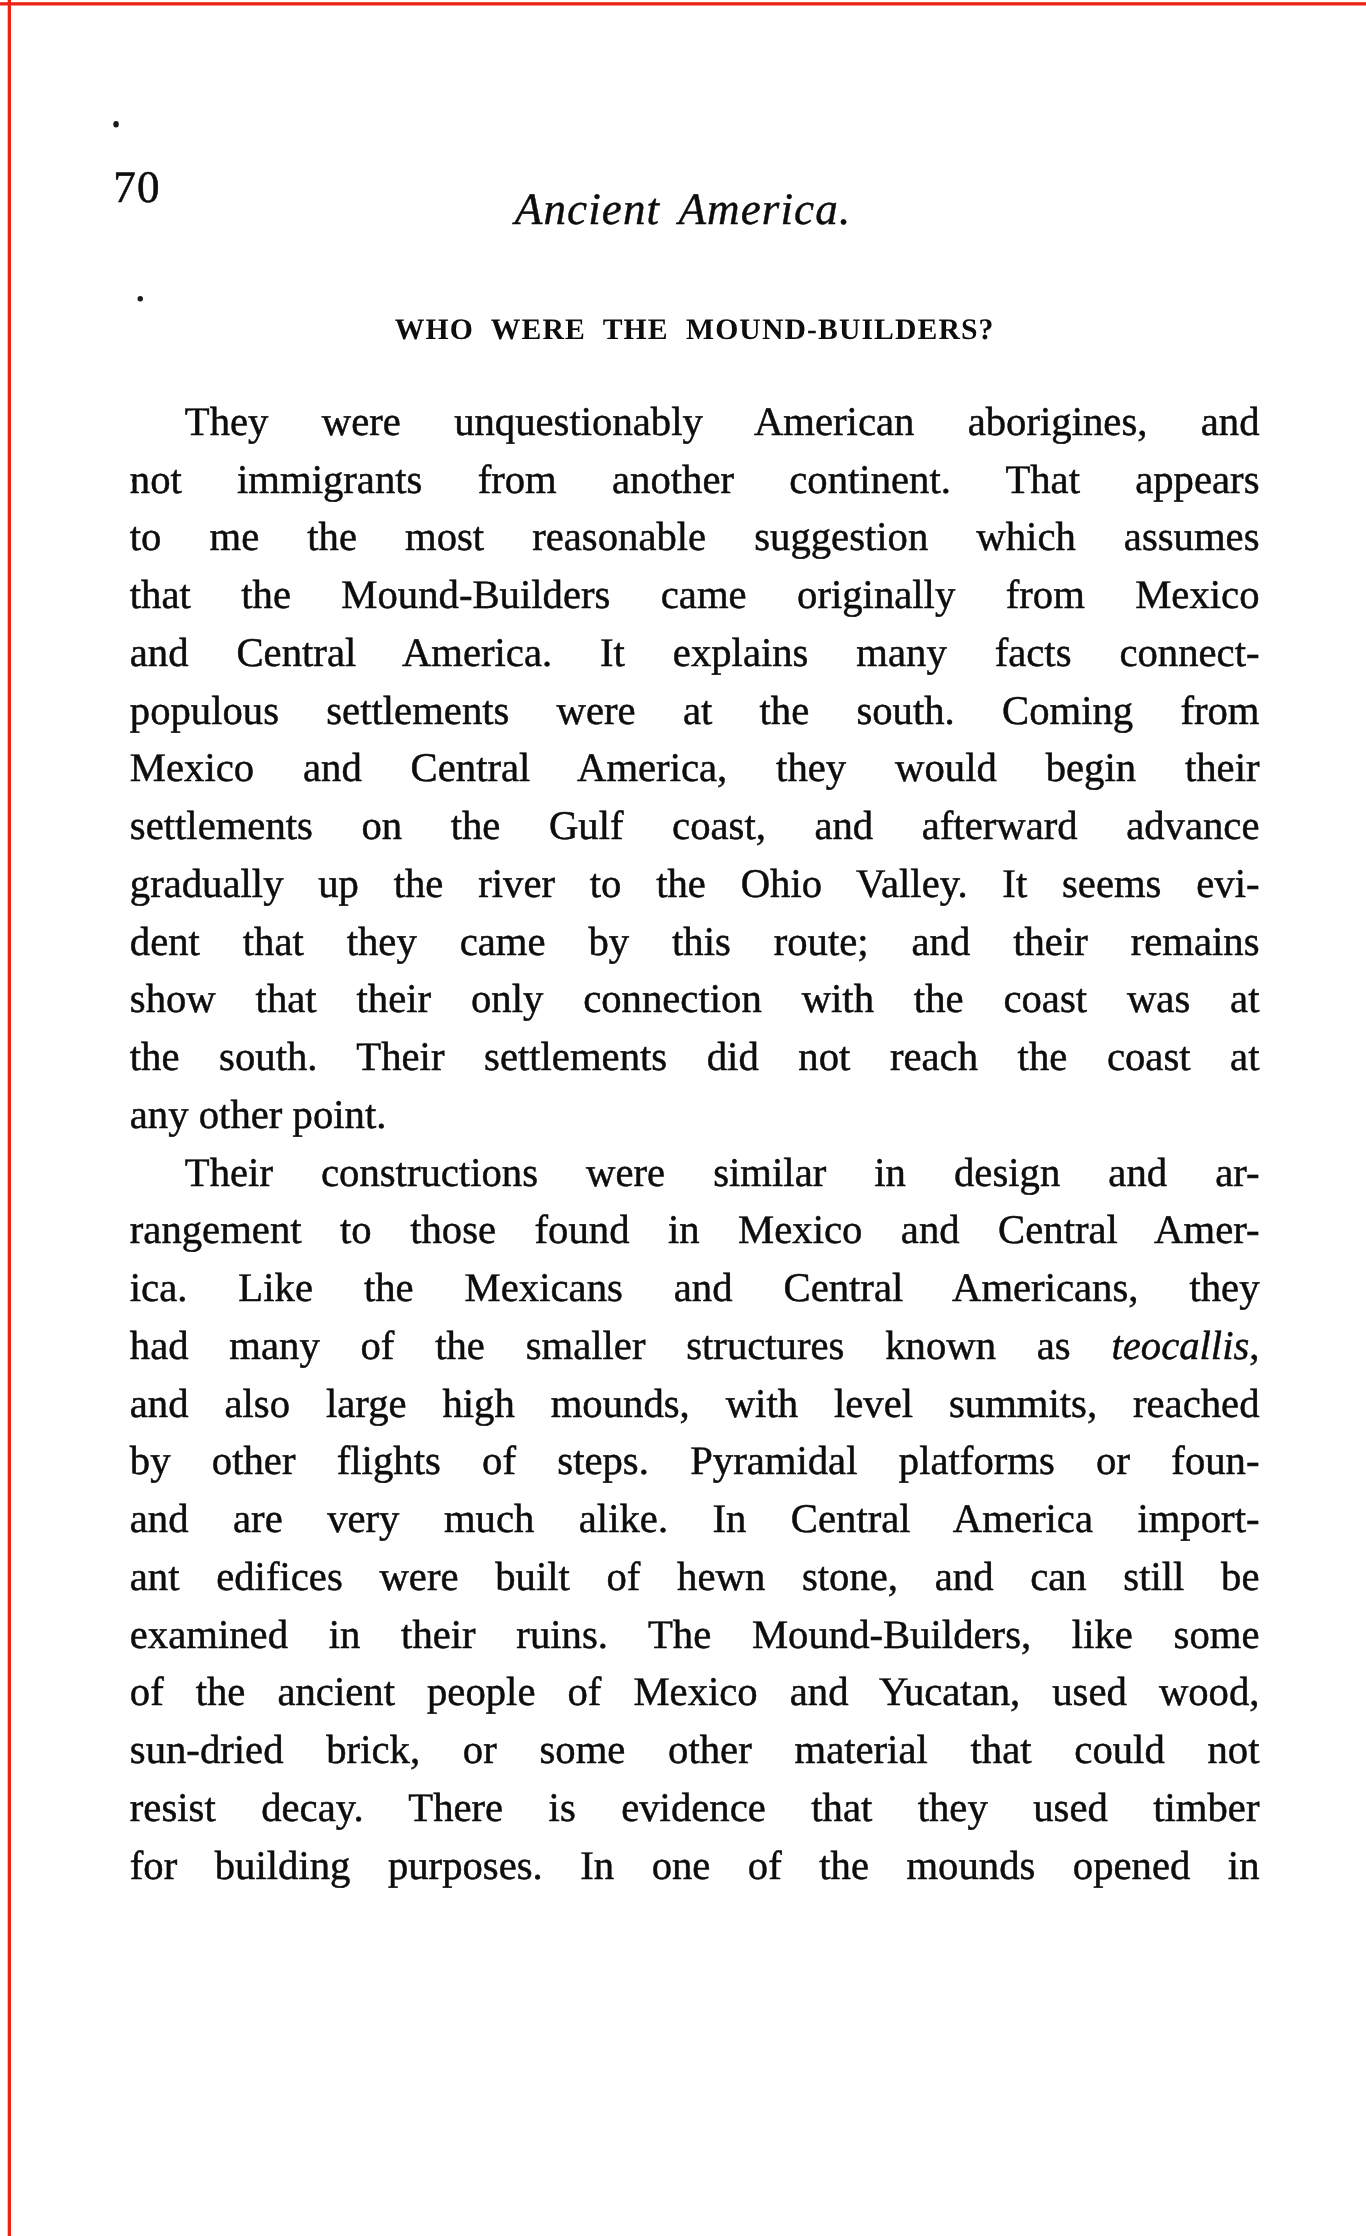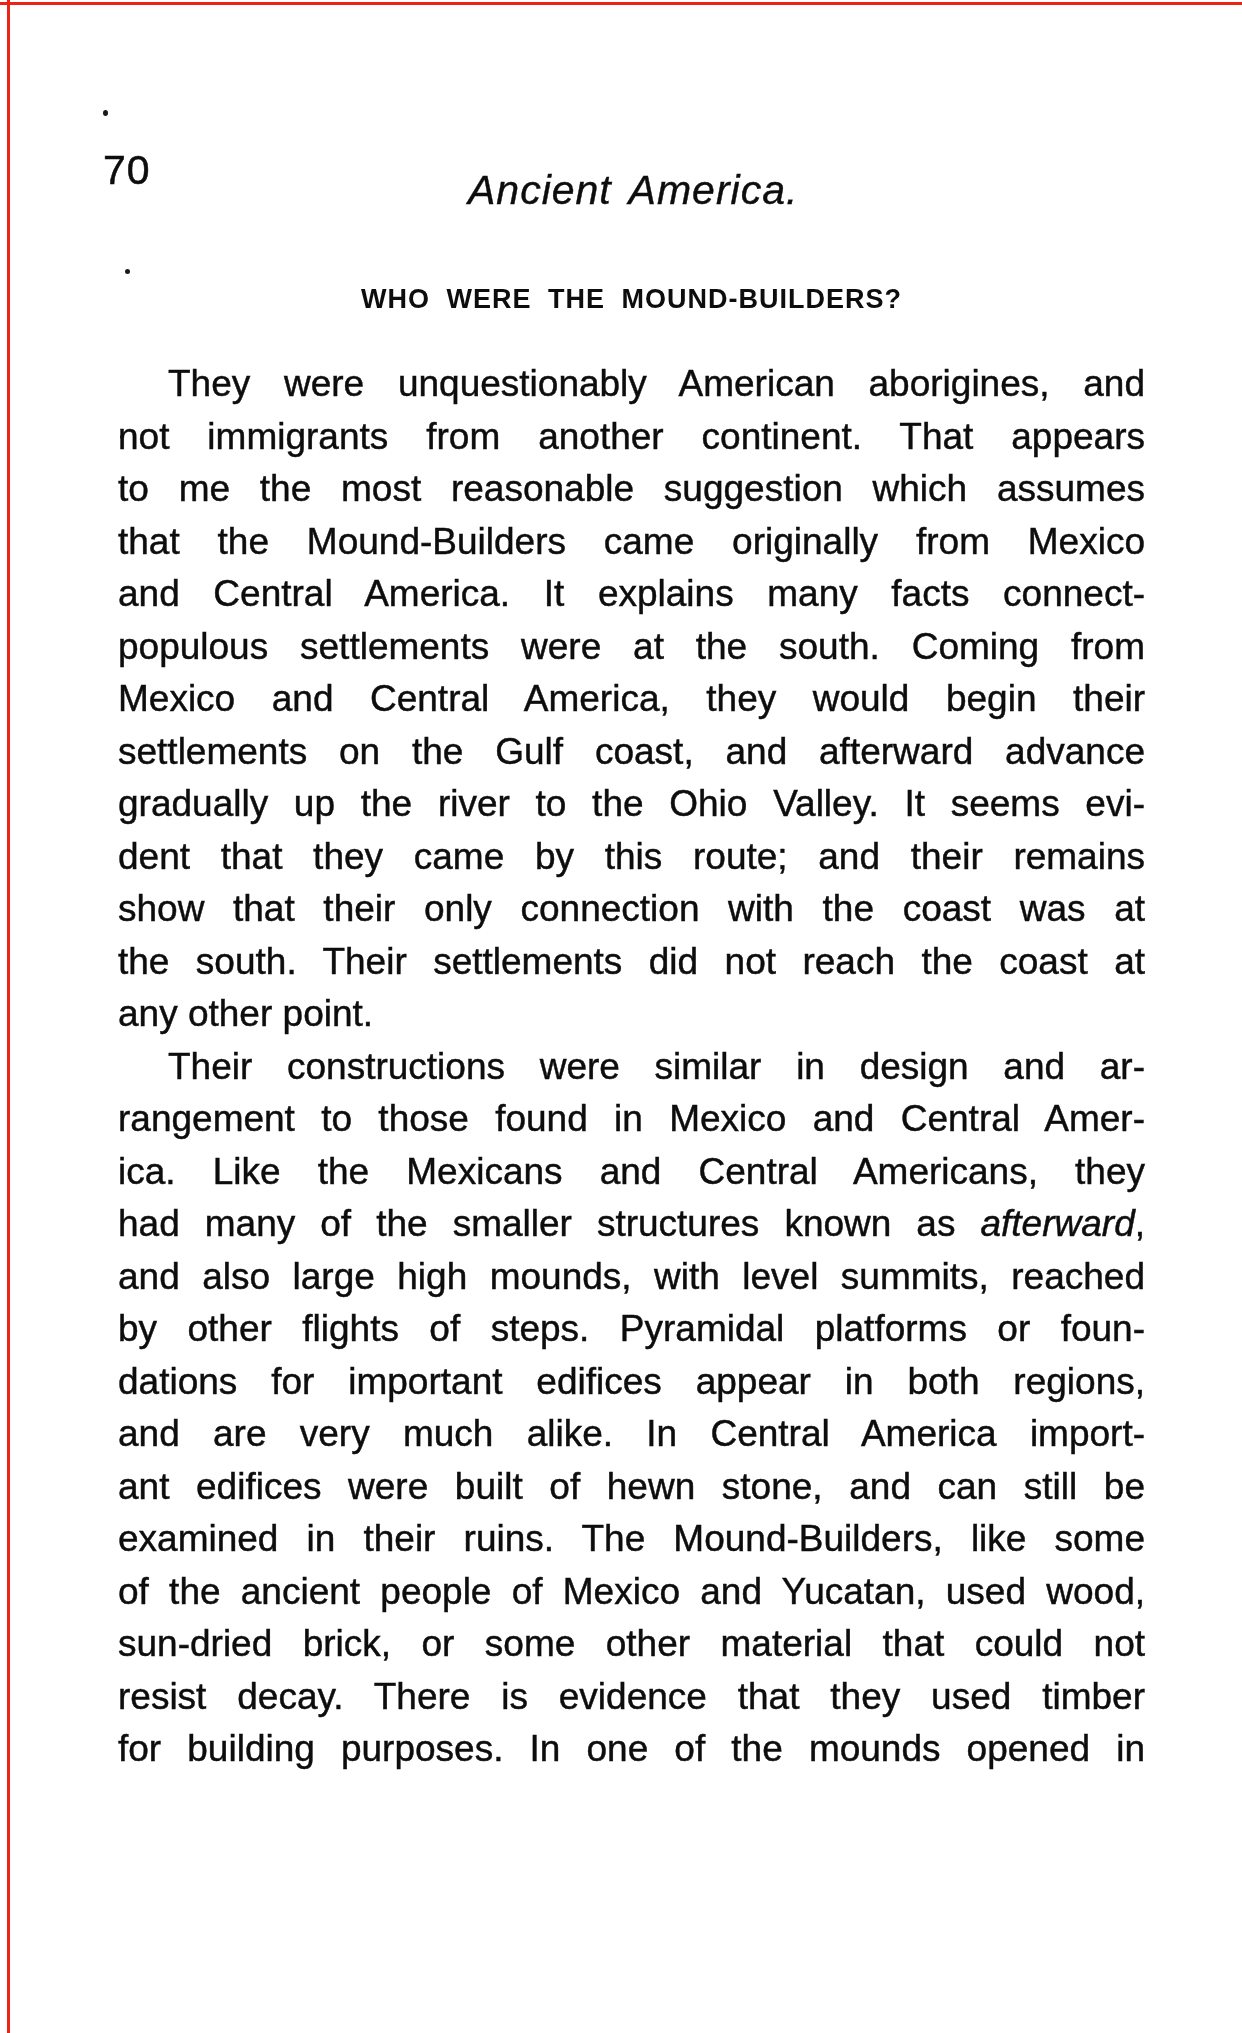--- a/index.html
+++ b/index.html
@@ -3,21 +3,21 @@
 <meta charset="utf-8">
 <style>
   html, body { margin: 0; padding: 0; }
   body { background: #ffffff; }
   #page {
     position: relative;
     width: 1242px;
     height: 2033px;
     background: #ffffff;
     overflow: hidden;
-    font-family: Liberation Sans, sans-serif;
+    font-family: Liberation Serif, serif;
     color: #0d0d0d;
   }
   
   #edge-top  { position: absolute; left: 0; top: 2px;  width: 1242px; height: 3px; }
   #edge-left { position: absolute; left: 7px; top: 0;  width: 3px;  height: 2033px; }
 
   
   .speck { position: absolute; background: #1a1a1a; border-radius: 50%; }
   #speck-1 { left: 103px; top: 110px; width: 5px; height: 6px; }
   #speck-2 { left: 125px; top: 269px; width: 5px; height: 5px; }
@@ -83,24 +83,23 @@
       <div class="line">Mexico and Central America, they would begin their</div>
       <div class="line">settlements on the Gulf coast, and afterward advance</div>
       <div class="line">gradually up the river to the Ohio Valley.  It seems evi-</div>
       <div class="line">dent that they came by this route; and their remains</div>
       <div class="line">show that their only connection with the coast was at</div>
       <div class="line">the south.  Their settlements did not reach the coast at</div>
       <div class="line nj">any other point.</div>
       <div class="line indent">Their constructions were similar in design and ar-</div>
       <div class="line">rangement to those found in Mexico and Central Amer-</div>
       <div class="line">ica.  Like the Mexicans and Central Americans, they</div>
-      <div class="line"><span>had many of the smaller structures known as </span><span class="it">afterward</span><span>,</span></div>
+      <div class="line"><span>had many of the smaller structures known as </span><span class="it">teocallis</span><span>,</span></div>
       <div class="line">and also large high mounds, with level summits, reached</div>
       <div class="line">by other flights of steps.  Pyramidal platforms or foun-</div>
-      <div class="line">dations for important edifices appear in both regions,</div>
       <div class="line">and are very much alike.  In Central America import-</div>
       <div class="line">ant edifices were built of hewn stone, and can still be</div>
       <div class="line">examined in their ruins.  The Mound-Builders, like some</div>
       <div class="line">of the ancient people of Mexico and Yucatan, used wood,</div>
       <div class="line">sun-dried brick, or some other material that could not</div>
       <div class="line">resist decay.  There is evidence that they used timber</div>
       <div class="line">for building purposes.  In one of the mounds opened in</div>
     </div>
 
 </div>

